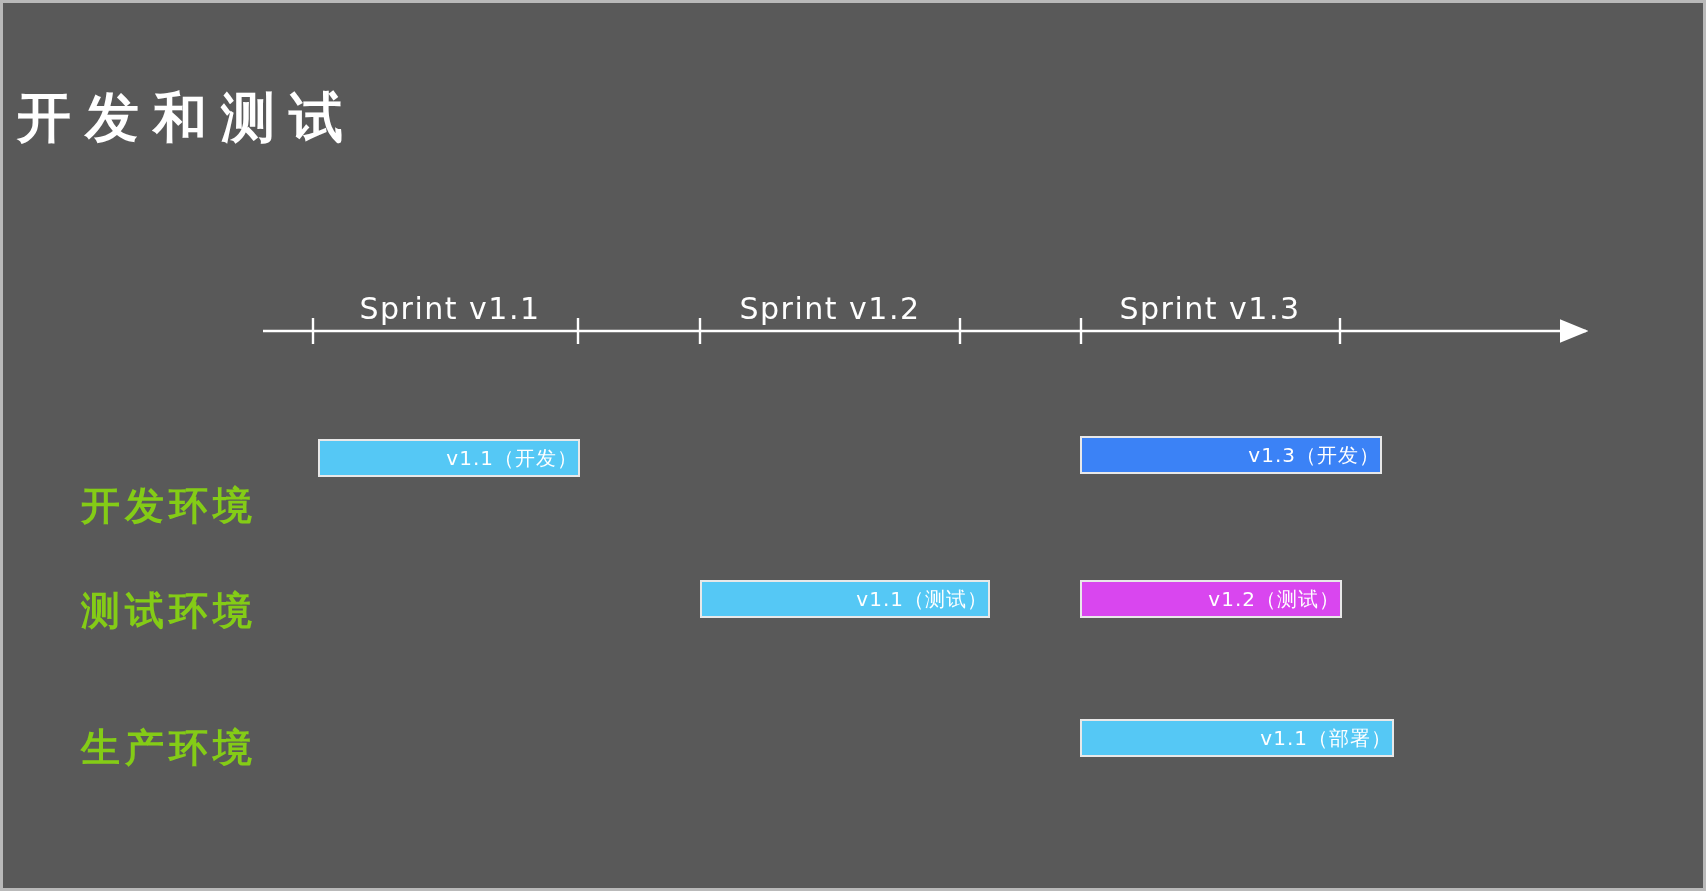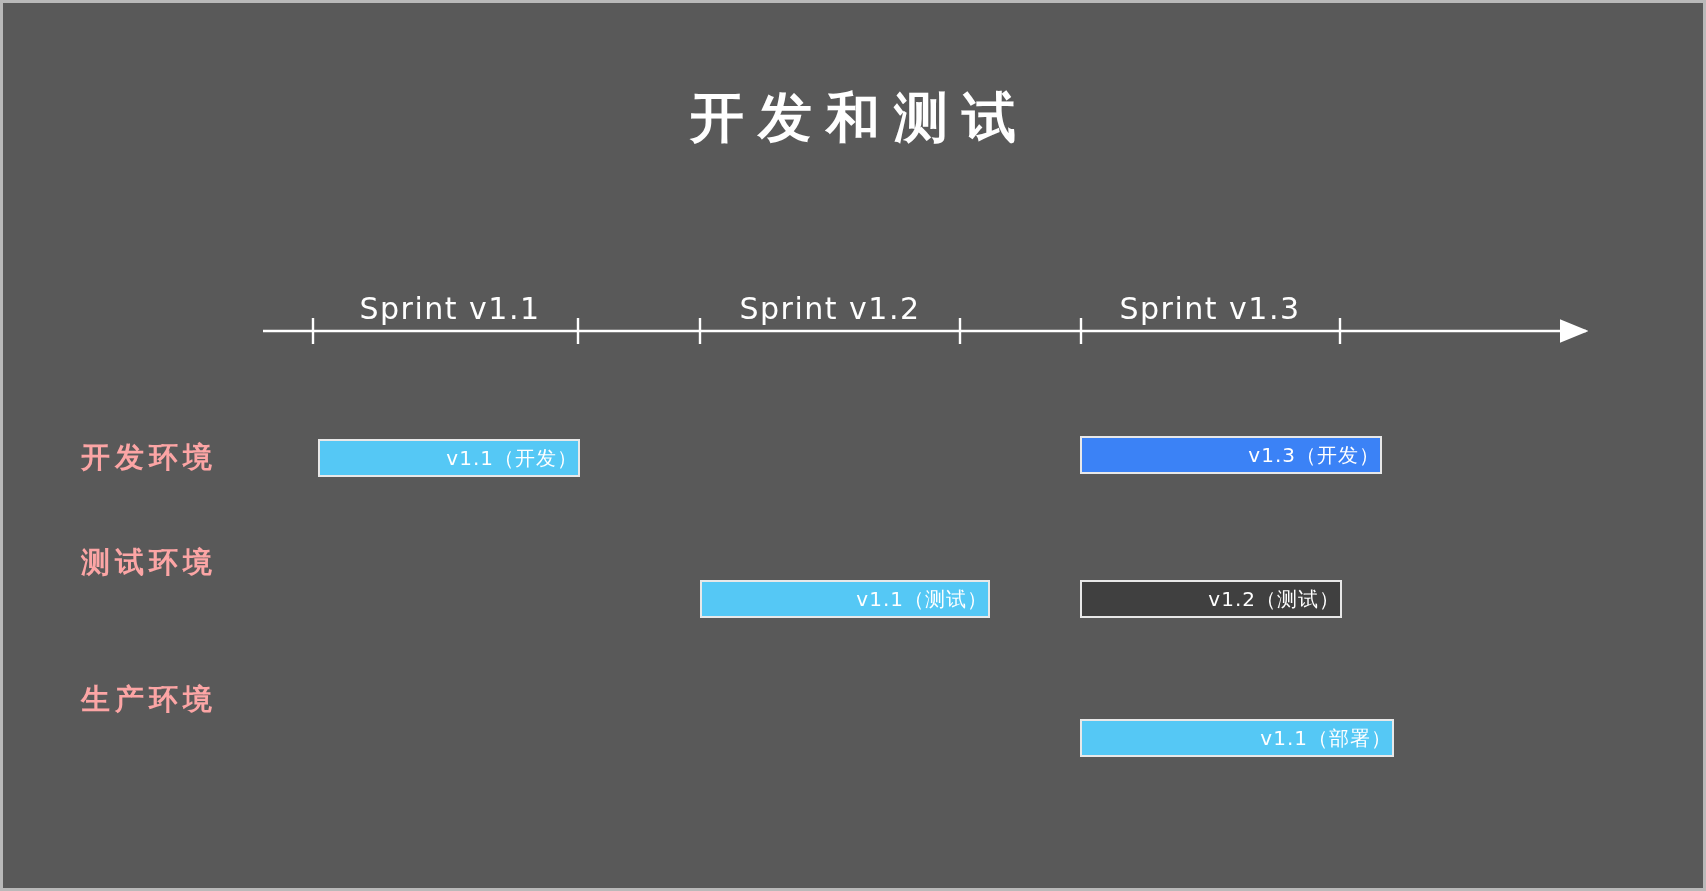--- a/index.html
+++ b/index.html
@@ -17,21 +17,20 @@
     overflow: hidden;
     font-family: "DejaVu Sans", "Liberation Sans", sans-serif;
   }
 
   
   #title {
     position: absolute;
     top: 85px;
     left: 0;
     width: 100%;
-    text-align: center;
     color: #ffffff;
     font-size: 54px;
     font-weight: 700;
     letter-spacing: 14px;
     text-indent: 14px;
     line-height: 1.1;
     white-space: nowrap;
   }
 
   
@@ -51,26 +50,27 @@
     letter-spacing: 1.5px;
     white-space: nowrap;
     transform: translateX(-50%);
     top: 288px;
   }
 
   
   .row-label {
     position: absolute;
     left: 78px;
-    color: #fca5a5;
-    font-size: 29px;
+    color: #84cc16;
+    font-size: 39px;
     font-weight: 700;
     letter-spacing: 5px;
     white-space: nowrap;
     transform: translateY(-50%);
+    margin-top: 48px;
   }
 
   
   .bar {
     position: absolute;
     height: 38px;
     box-sizing: border-box;
     border: 2px solid #e8e8e8;
     display: flex;
     align-items: center;
@@ -122,21 +122,21 @@
   <div class="bar" style="left:315px; top:455px; width:262px; background:#55c8f5">
     <span class="bar-text">v1.1（开发）</span>
   </div>
   <div class="bar" style="left:1077px; top:452px; width:302px; background:#3b82f6">
     <span class="bar-text">v1.3（开发）</span>
   </div>
 
   <div class="bar" style="left:697px; top:596px; width:290px; background:#55c8f5">
     <span class="bar-text">v1.1（测试）</span>
   </div>
-  <div class="bar" style="left:1077px; top:596px; width:262px; background:#404040">
+  <div class="bar" style="left:1077px; top:596px; width:262px; background:#d946ef">
     <span class="bar-text">v1.2（测试）</span>
   </div>
 
   <div class="bar" style="left:1077px; top:735px; width:314px; background:#55c8f5">
     <span class="bar-text">v1.1（部署）</span>
   </div>
 
 </div>
 
 </body></html>

